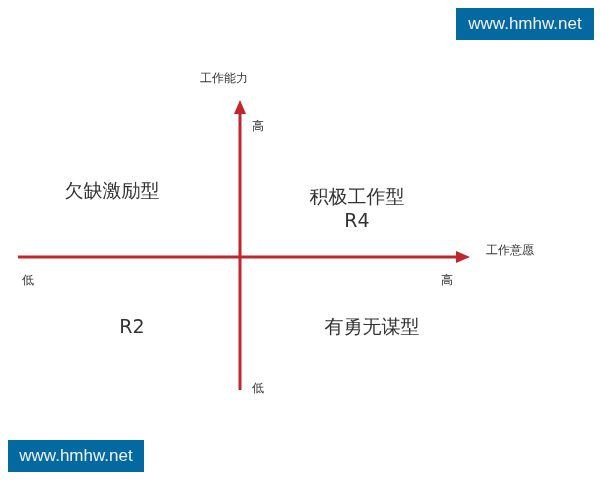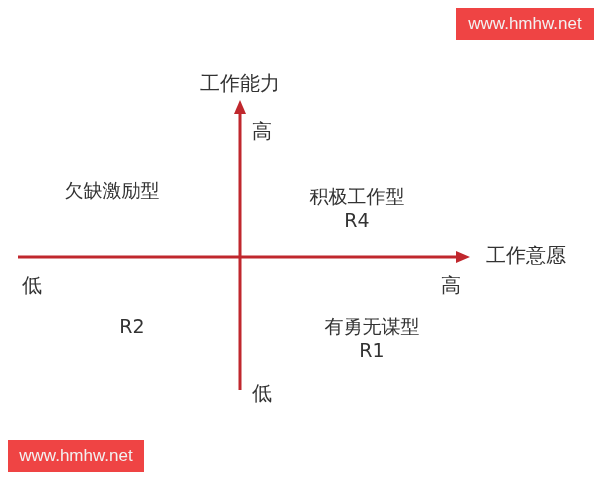--- a/index.html
+++ b/index.html
@@ -1,21 +1,21 @@
 <!DOCTYPE html>
 <html><head>
 <meta charset="utf-8">
 <style>
   html, body { margin:0; padding:0; }
   body { width:600px; height:480px; background:#ffffff; position:relative; overflow:hidden;
          font-family:"DejaVu Sans", sans-serif; color:#333; }
   .abs { position:absolute; white-space:nowrap; }
-  .label { font-size:20px; color:#333; }
+  .label { font-size:12px; color:#333; }
   .quad { text-align:center; font-size:19px; color:#333; line-height:24px; }
-  .watermark { position:absolute; background:#ef4444; color:#f2f2f2; font-family:"Liberation Sans", sans-serif;
+  .watermark { position:absolute; background:#0369a1; color:#f2f2f2; font-family:"Liberation Sans", sans-serif;
                font-size:17px; display:flex; align-items:center; justify-content:center; }
   svg { position:absolute; left:0; top:0; }
 </style>
 </head>
 <body>
 
 <div class="watermark" style="left:456px; top:8px; width:138px; height:32px;">
   <span>www.hmhw.net</span>
 </div>
 
@@ -38,18 +38,17 @@
 </div>
 <div class="abs quad" style="left:297px; top:184px; width:120px;">
   <div>积极工作型</div>
   <div>R4</div>
 </div>
 <div class="abs quad" style="left:72px; top:314px; width:120px;">
   <div>R2</div>
 </div>
 <div class="abs quad" style="left:312px; top:314px; width:120px;">
   <div>有勇无谋型</div>
-  <div>R1</div>
 </div>
 
 <div class="watermark" style="left:8px; top:440px; width:136px; height:32px;">
   <span>www.hmhw.net</span>
 </div>
 
 </body></html>

